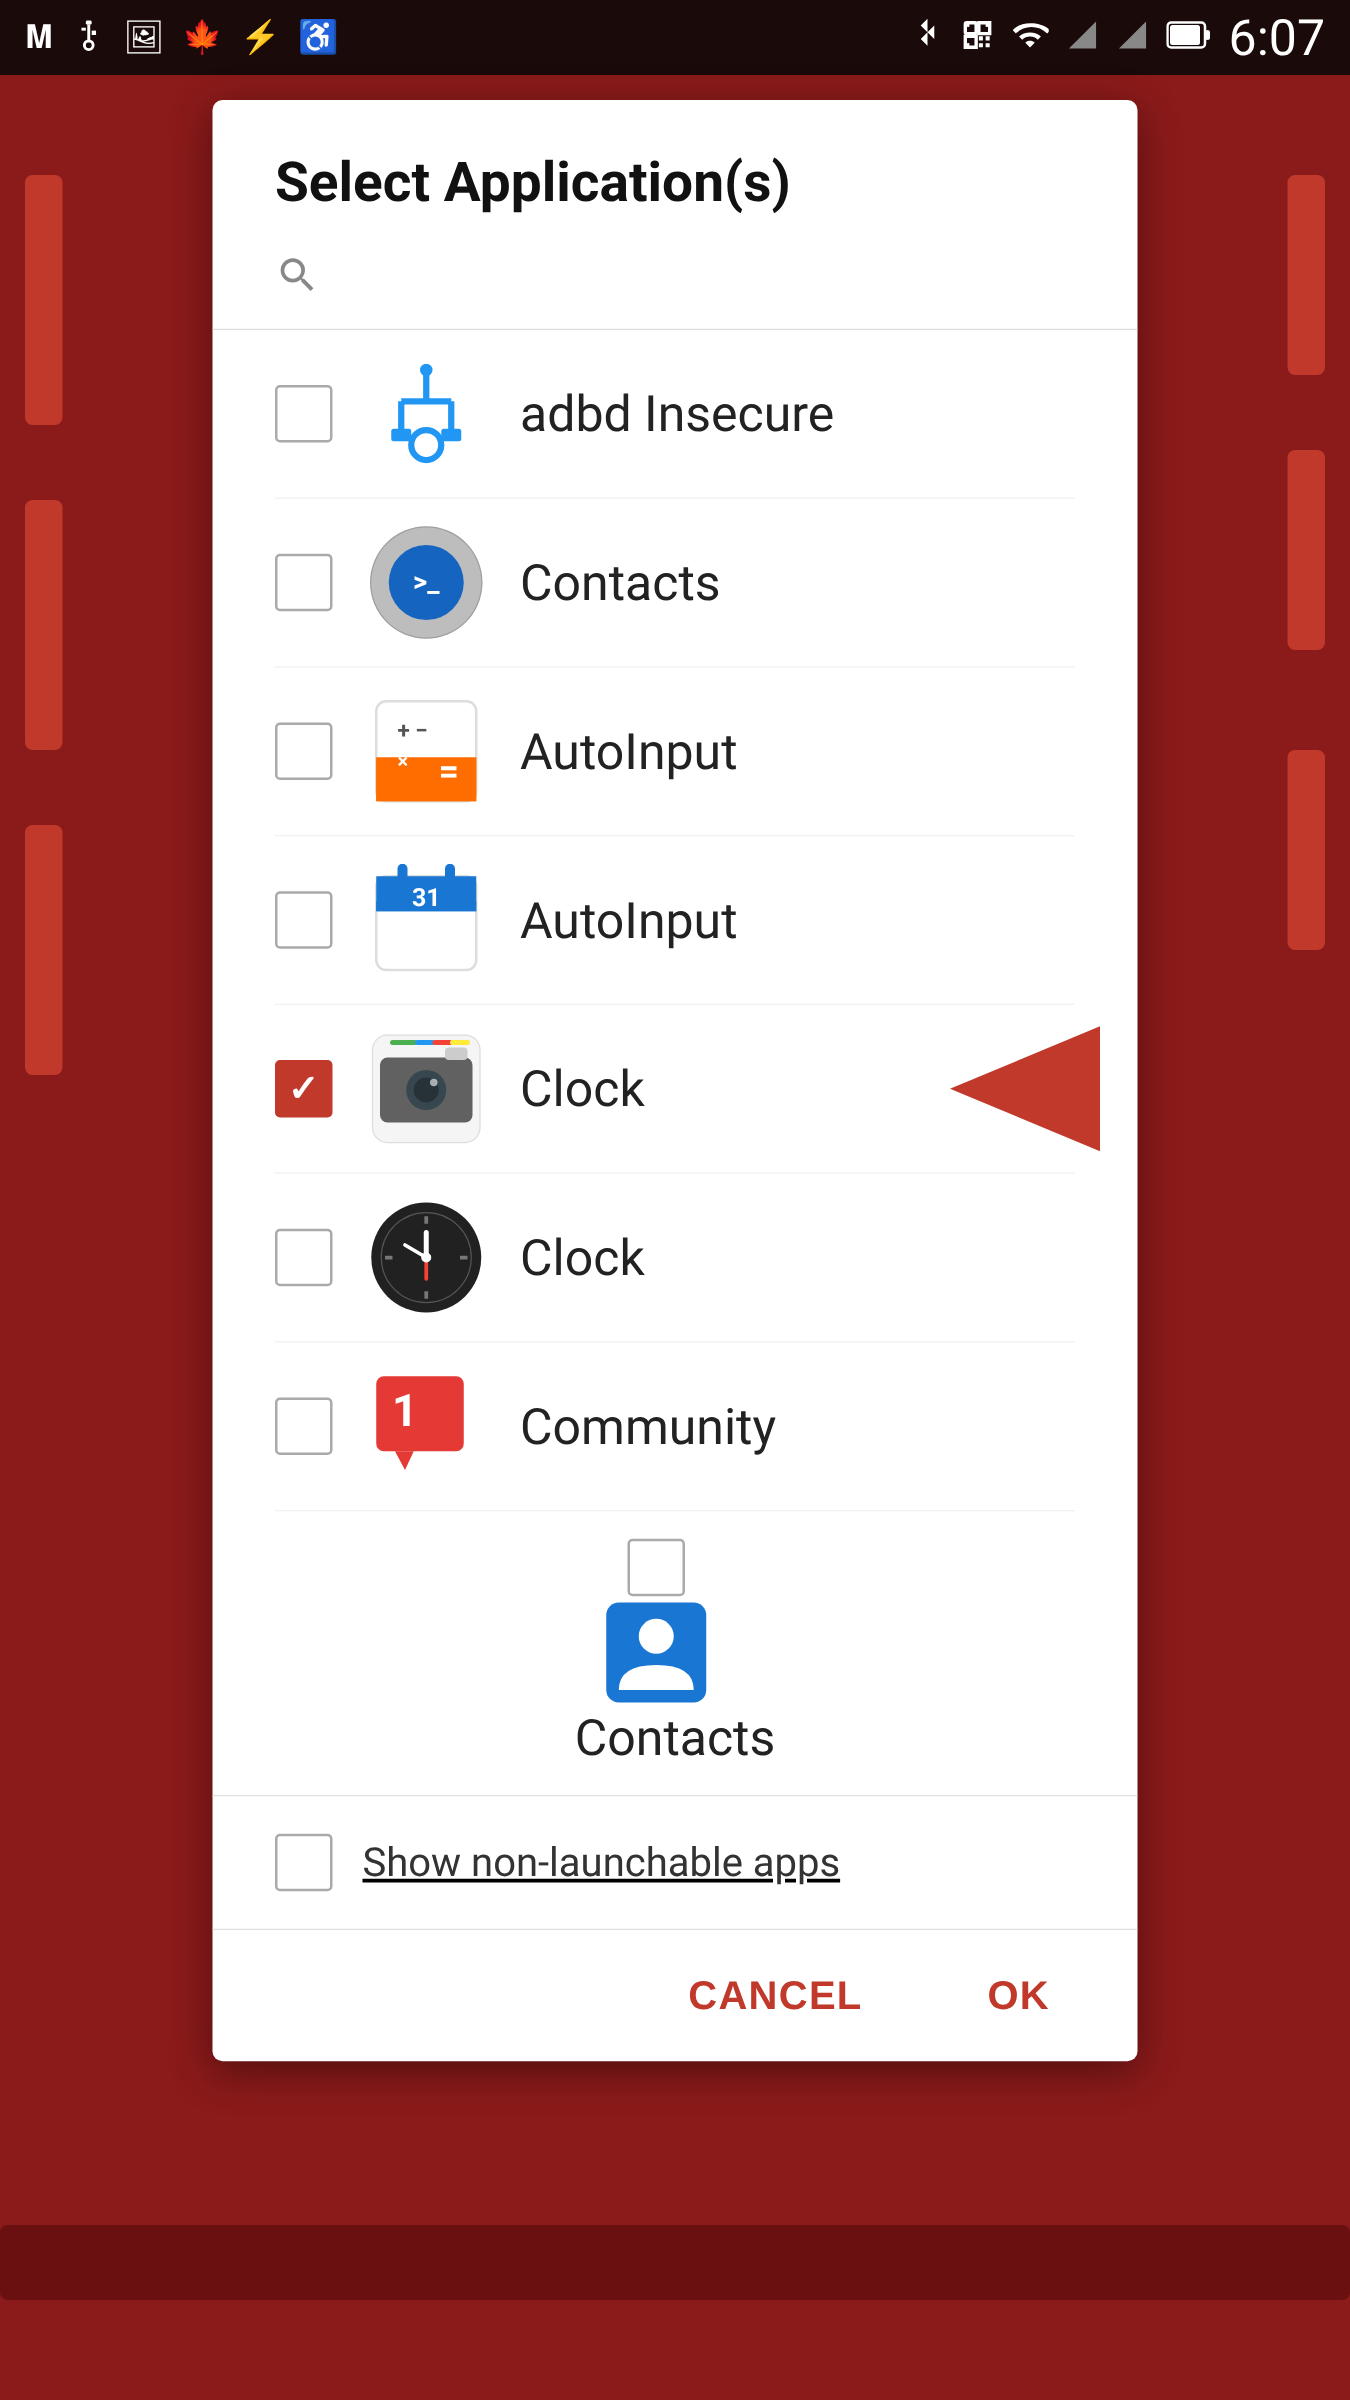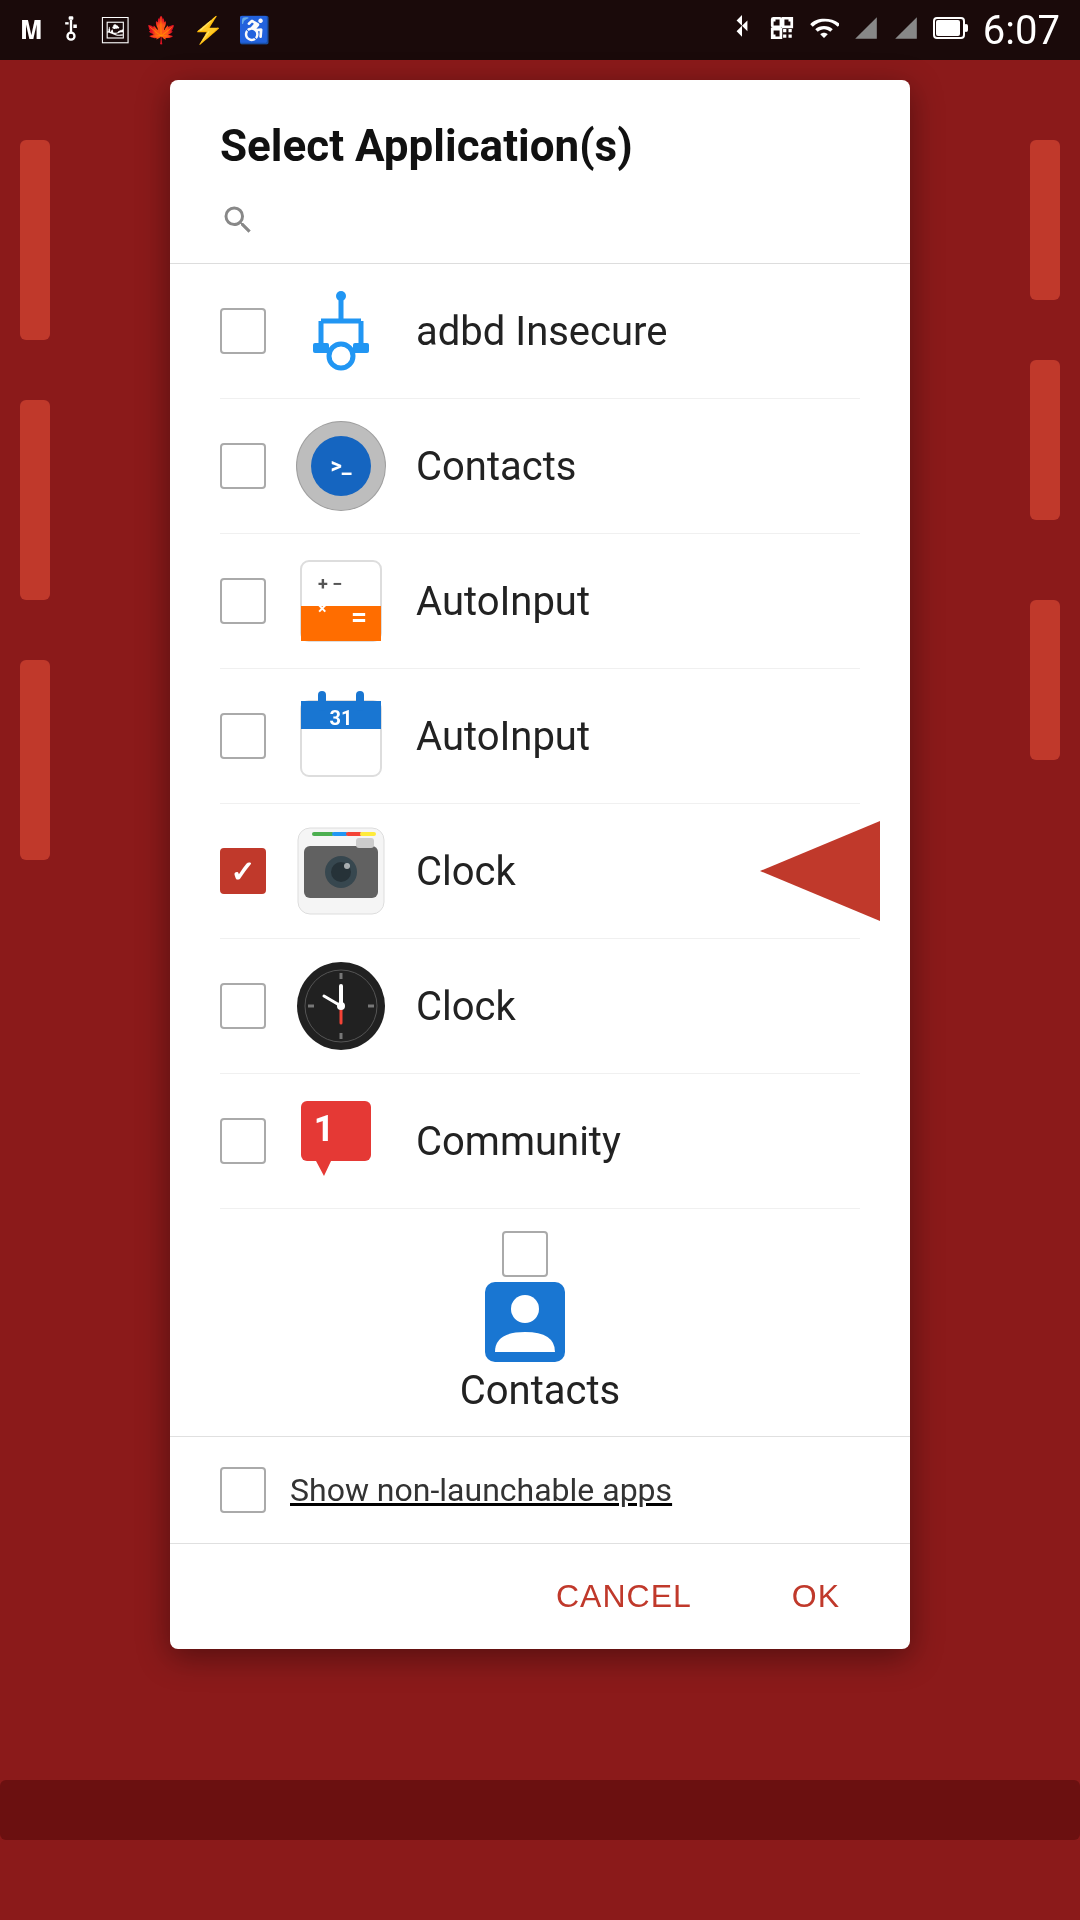--- a/index.html
+++ b/index.html
@@ -207,21 +207,21 @@
 
     .dialog-buttons {
       display: flex;
       justify-content: flex-end;
       padding: 24px 50px;
       gap: 60px;
     }
 
     .btn-cancel, .btn-ok {
       font-size: 32px;
-      font-weight: 400;
+      font-weight: 700;
       letter-spacing: 1px;
       color: #c0392b;
       background: none;
       border: none;
       cursor: pointer;
       padding: 10px 20px;
       text-transform: uppercase;
     }
 
   </style>

